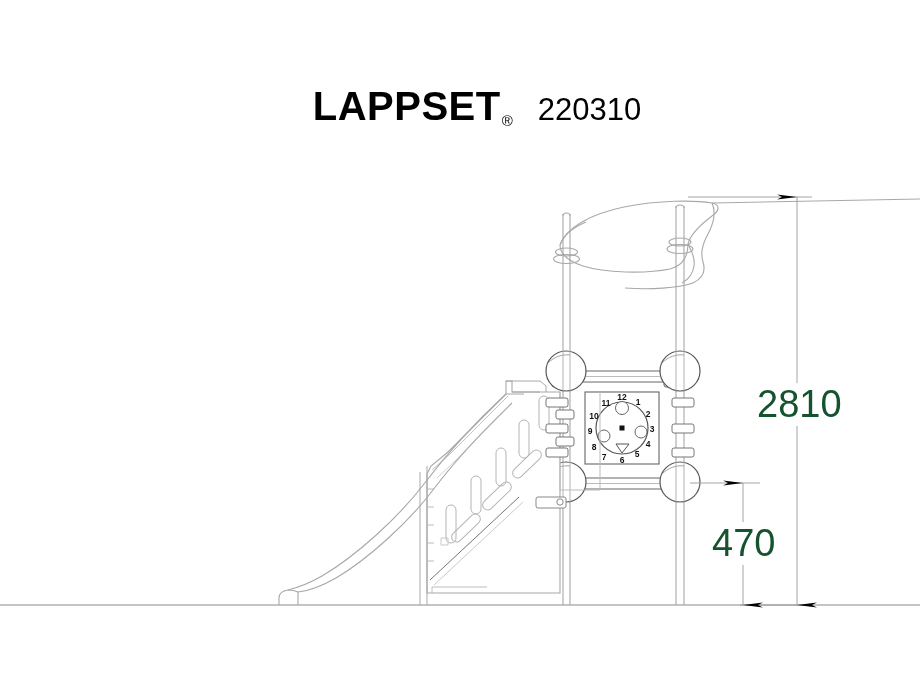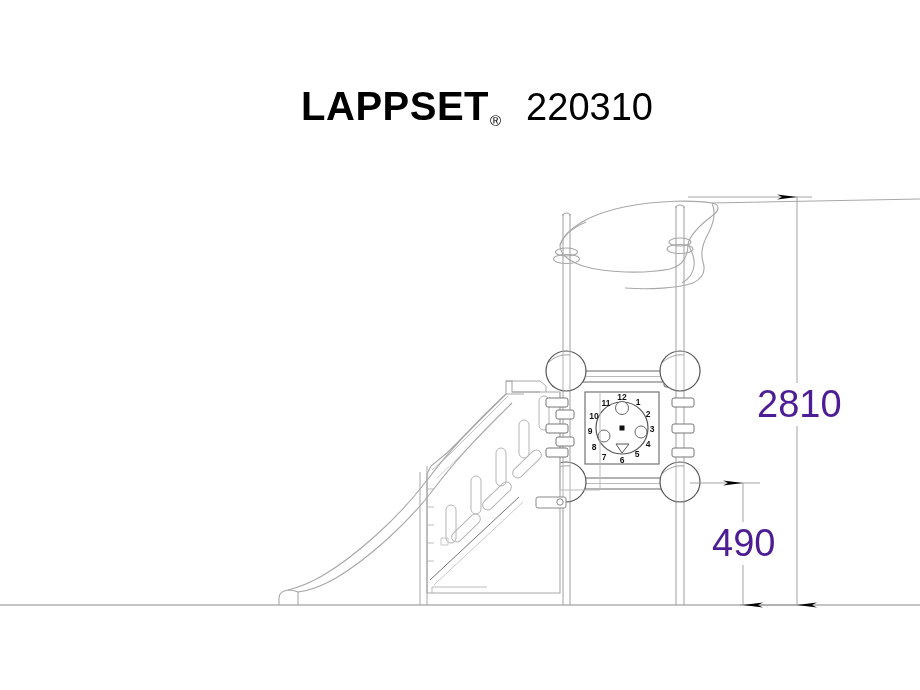--- a/index.html
+++ b/index.html
@@ -44,31 +44,31 @@
     font-size: 15px;
     color: #000000;
     vertical-align: baseline;
     position: relative;
     top: 6px;
     left: 1px;
   }
   .model-code {
     font-family: "Liberation Sans", sans-serif;
     font-weight: normal;
-    font-size: 38px;
+    font-size: 31px;
     color: #000000;
     margin-left: 26px;
     letter-spacing: 0px;
     vertical-align: baseline;
   }
   .dim-text {
     position: absolute;
     font-family: "Liberation Sans", sans-serif;
     font-weight: normal;
-    color: #4c1d95;
+    color: #14532d;
     background: #ffffff;
     padding: 0 5px;
     white-space: nowrap;
   }
   #dim-2810-text {
     font-size: 38px;
     left: 752px;
     top: 383px;
   }
   #dim-870-text {
@@ -306,15 +306,15 @@
 
     <g>
       <line x1="690" y1="483" x2="760" y2="483" stroke="#9a9a9a" stroke-width="0.9"></line>
       <line x1="743" y1="483" x2="743" y2="605" stroke="#9a9a9a" stroke-width="0.9" marker-start="url(#arrowUp)" marker-end="url(#arrowDown)"></line>
     </g>
 
   </svg>
 
   <div class="dim-text" id="dim-2810-text">2810</div>
 
-  <div class="dim-text" id="dim-870-text">490</div>
+  <div class="dim-text" id="dim-870-text">470</div>
 
 </div>
 
 </body></html>

